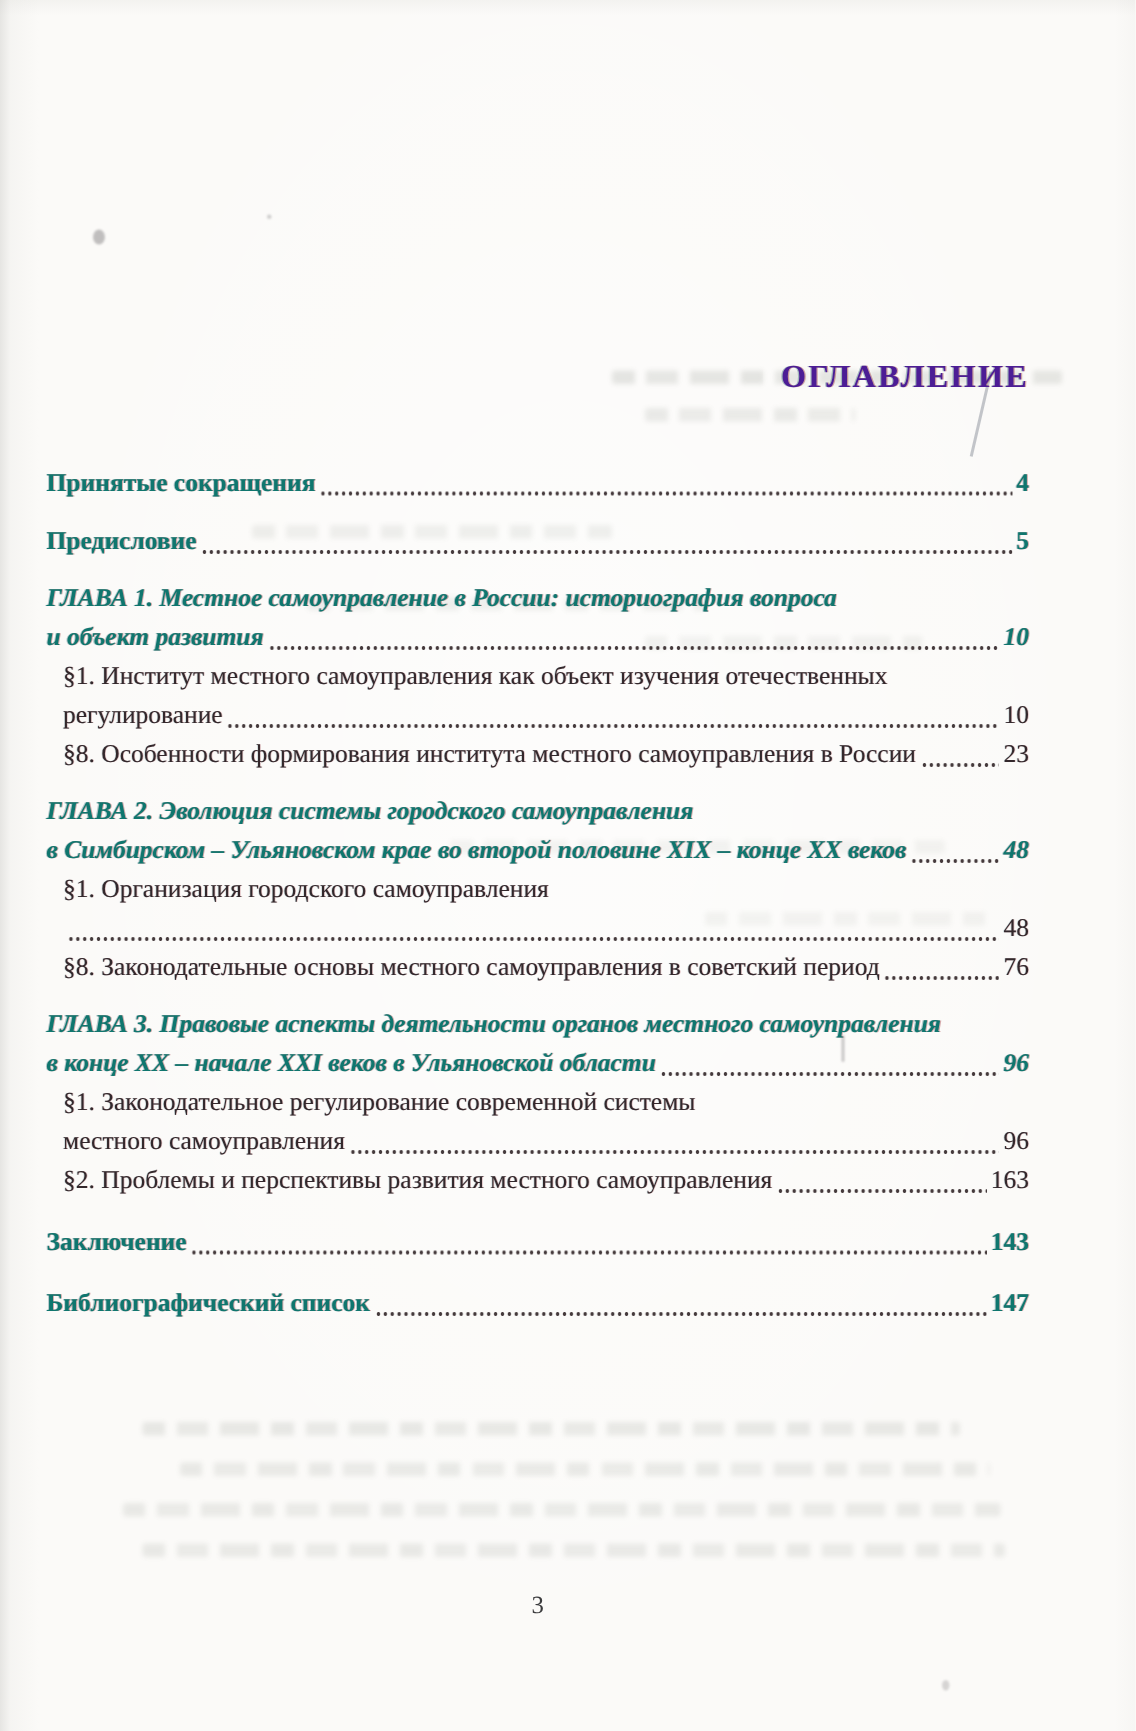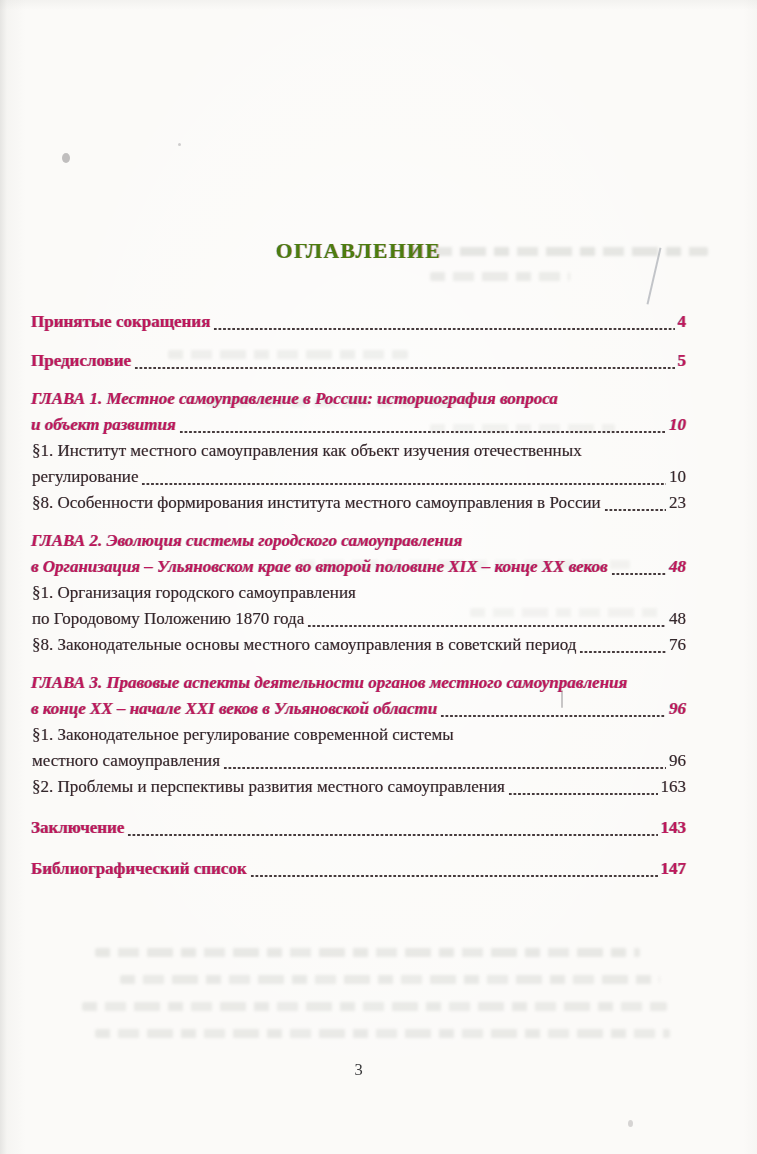--- a/index.html
+++ b/index.html
@@ -19,40 +19,40 @@
       linear-gradient(180deg, rgba(210,210,206,0.20) 0px, rgba(0,0,0,0) 10px),
       linear-gradient(270deg, rgba(215,215,210,0.12) 0px, rgba(0,0,0,0) 14px),
       radial-gradient(ellipse at 50% 45%, rgba(255,255,255,0.5), rgba(0,0,0,0) 70%);
     pointer-events: none;
   }
   .content {
     position: absolute; left: 31px; top: 0; width: 655px;
   }
   .title {
     margin: 236px 0 17px 0;
-    text-align: center;
+    text-align: right;
     font-size: 21.5px;
     line-height: 30px;
     font-weight: bold;
     letter-spacing: 1.5px;
-    color: #4d7c0f;
+    color: #4c1d95;
     text-shadow: 0.8px 0 0 rgba(150,40,45,0.40), -0.8px 0 0 rgba(20,85,100,0.32);
   }
   .toc { margin-top: 43px; font-size: 17px; line-height: 26px; }
   .entry { margin: 0; }
-  .entry.bold { font-weight: bold; color: #be185d; text-align: right; }
+  .entry.bold { font-weight: bold; color: #0f766e; text-align: right; }
   .entry.bold .txt, .entry.bold .pg {
     text-shadow: 0.7px 0 0 rgba(150,40,45,0.38), -0.7px 0 0 rgba(20,85,100,0.30);
   }
   .entry:not(.bold) .txt, .entry:not(.bold) .pg {
     text-shadow: 0.5px 0 0 rgba(150,40,45,0.28), -0.5px 0 0 rgba(20,85,100,0.22);
   }
   .kind-front { margin-top: 13px; margin-bottom: 8px; }
   .kind-chapter { margin-top: 12px; font-style: italic; }
-  .kind-sub { margin-left: 1px; }
+  .kind-sub { margin-left: 11px; }
   .kind-back { margin-top: 15px; margin-bottom: 3px; }
   .line { display: flex; align-items: baseline; }
   .txt { white-space: nowrap; flex-shrink: 0; }
   .leader {
     flex: 1 1 auto; min-width: 10px;
     align-self: flex-end;
     height: 8px;
     margin: 0 3px 4px 3px;
     background-image: radial-gradient(circle, #453a3c 1.05px, rgba(0,0,0,0) 1.4px);
     background-size: 4.6px 4px;
@@ -150,31 +150,30 @@
           <span class="txt">§8. Особенности формирования института местного самоуправления в России</span>
           <span class="leader"></span>
           <span class="pg">23</span>
         </div>
       </div>
       <div class="entry kind-chapter bold">
         <div class="line">
           <span class="txt">ГЛАВА 2. Эволюция системы городского самоуправления</span>
         </div>
         <div class="line">
-          <span class="txt">в Организация – Ульяновском крае во второй половине XIX – конце XX веков</span>
+          <span class="txt">в Симбирском – Ульяновском крае во второй половине XIX – конце XX веков</span>
           <span class="leader"></span>
           <span class="pg">48</span>
         </div>
       </div>
       <div class="entry kind-sub">
         <div class="line">
           <span class="txt">§1. Организация городского самоуправления</span>
         </div>
         <div class="line">
-          <span class="txt">по Городовому Положению 1870 года</span>
           <span class="leader"></span>
           <span class="pg">48</span>
         </div>
       </div>
       <div class="entry kind-sub">
         <div class="line">
           <span class="txt">§8. Законодательные основы местного самоуправления в советский период</span>
           <span class="leader"></span>
           <span class="pg">76</span>
         </div>

